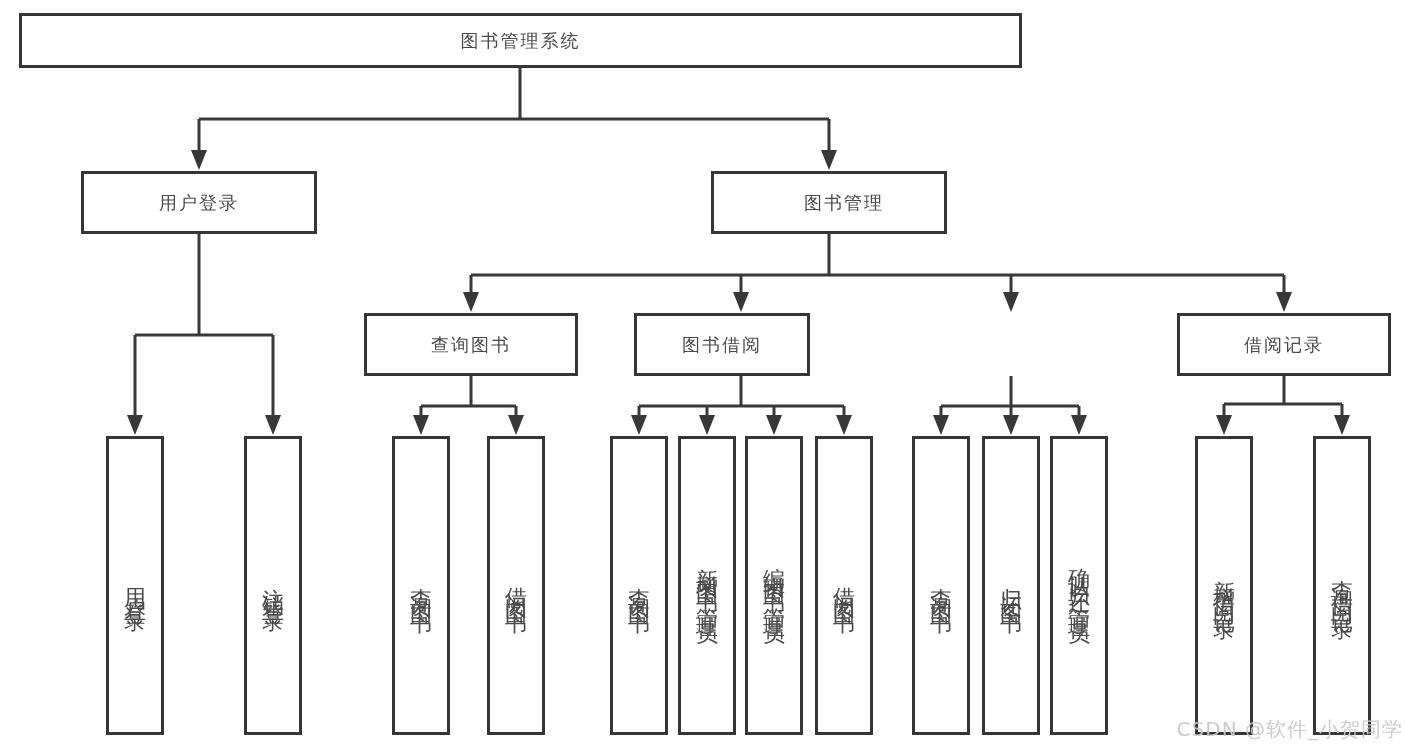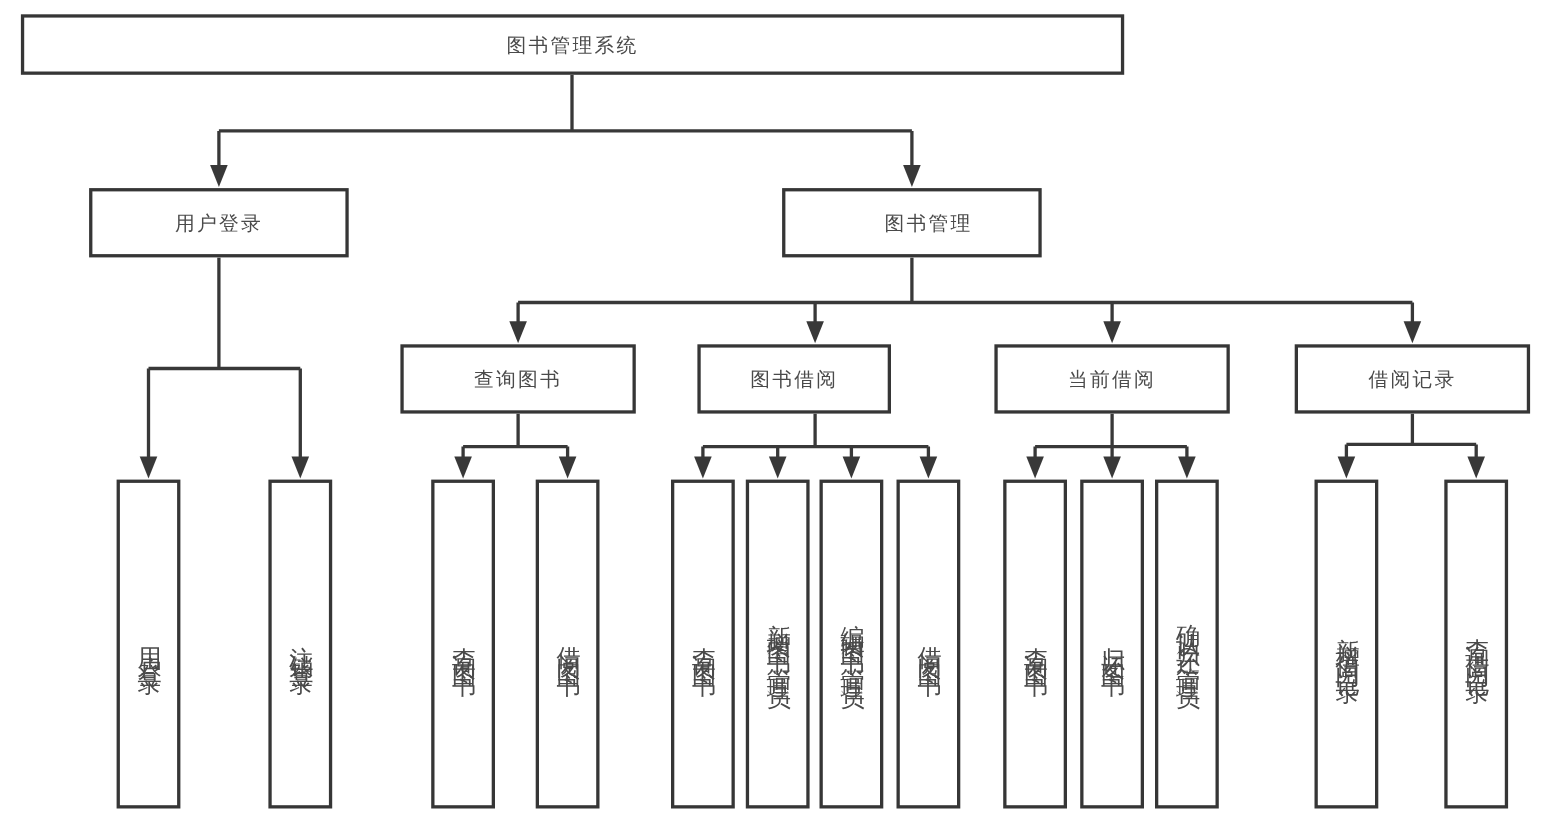--- a/index.html
+++ b/index.html
@@ -104,35 +104,35 @@
     </g>
   </svg>
 
   <div class="box h" style="left:19px; top:13px; width:1003px; height:55px;">图书管理系统</div>
 
   <div class="box h" style="left:81px; top:171px; width:236px; height:63px;">用户登录</div>
   <div class="box h" style="left:711px; top:171px; width:236px; height:63px;padding-left:30px;">图书管理</div>
 
   <div class="box h" style="left:364px; top:313px; width:214px; height:63px;">查询图书</div>
   <div class="box h" style="left:634px; top:313px; width:176px; height:63px;">图书借阅</div>
-  <div class="box h" style="left:904px; top:313px; width:214px; height:63px;">当前借阅</div>
   <div class="box h" style="left:1177px; top:313px; width:214px; height:63px;">借阅记录</div>
 
   <div class="box v" style="left:106px; top:436px; width:58px; height:299px;">用户登录</div>
   <div class="box v" style="left:244px; top:436px; width:58px; height:299px;">注销登录</div>
 
   <div class="box v" style="left:392px; top:436px; width:58px; height:299px;">查询图书</div>
   <div class="box v" style="left:487px; top:436px; width:58px; height:299px;">借阅图书</div>
 
   <div class="box v" style="left:610px; top:436px; width:58px; height:299px;">查询图书</div>
   <div class="box v" style="left:678px; top:436px; width:58px; height:299px;">新增图书（管理员）</div>
   <div class="box v" style="left:745px; top:436px; width:58px; height:299px;">编辑图书（管理员）</div>
   <div class="box v" style="left:815px; top:436px; width:58px; height:299px;">借阅图书</div>
 
   <div class="box v" style="left:912px; top:436px; width:58px; height:299px;">查询图书</div>
   <div class="box v" style="left:982px; top:436px; width:58px; height:299px;">归还图书</div>
   <div class="box v" style="left:1050px; top:436px; width:58px; height:299px;">确认归还（管理员）</div>
 
   <div class="box v" style="left:1195px; top:436px; width:58px; height:299px;">新增借阅记录</div>
   <div class="box v" style="left:1313px; top:436px; width:58px; height:299px;">查询借阅记录</div>
 
+  <div class="watermark">CSDN @软件_小贺同学</div>
 
 </div>
 
 </body></html>

